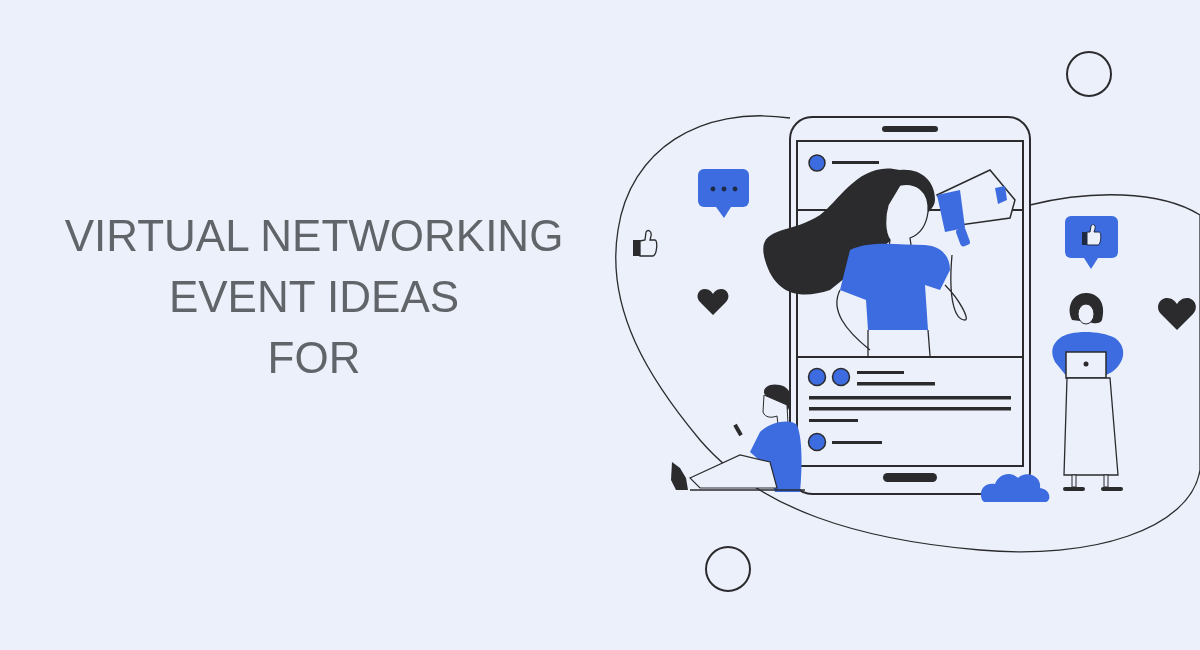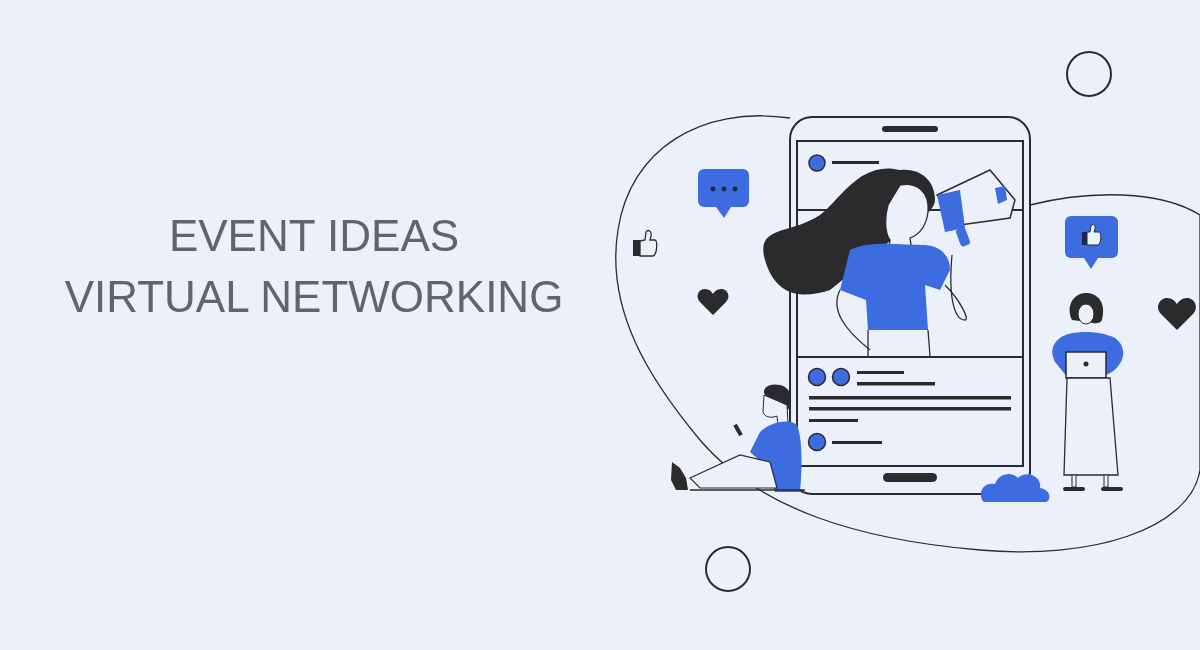--- a/index.html
+++ b/index.html
@@ -5,22 +5,23 @@
   html, body { margin: 0; padding: 0; }
   body { width: 1200px; height: 650px; background: #ebf0fa; overflow: hidden; position: relative; font-family: "Liberation Sans", sans-serif; }
   .title { position: absolute; left: 14px; top: 205px; width: 600px; text-align: center; color: #616469; font-size: 44px; line-height: 61px; font-weight: normal; letter-spacing: 0px; }
   .title div { white-space: nowrap; }
   svg.art { position: absolute; left: 0; top: 0; }
 </style>
 </head>
 <body>
 
 <div class="title">
+  <div>VIRTUAL NETWORKING</div>
   <div>EVENT IDEAS</div>
-  <div>VIRTUAL NETWORKING</div>
+  <div>FOR</div>
 </div>
 
 <svg class="art" width="1200" height="650" viewBox="0 0 1200 650">
 
   <path d="M790 118 C700 105 630 150 618 230 C605 310 650 380 700 440 C760 510 860 540 980 550 C1090 560 1190 530 1200 470 L1200 215 C1160 190 1090 190 1030 205" fill="none" stroke="#2b2b2e" stroke-width="1.3"></path>
 
   <circle cx="1089" cy="74" r="22" fill="none" stroke="#2b2b2e" stroke-width="2"></circle>
   <circle cx="728" cy="569" r="22" fill="none" stroke="#2b2b2e" stroke-width="2"></circle>
 
   <g>

